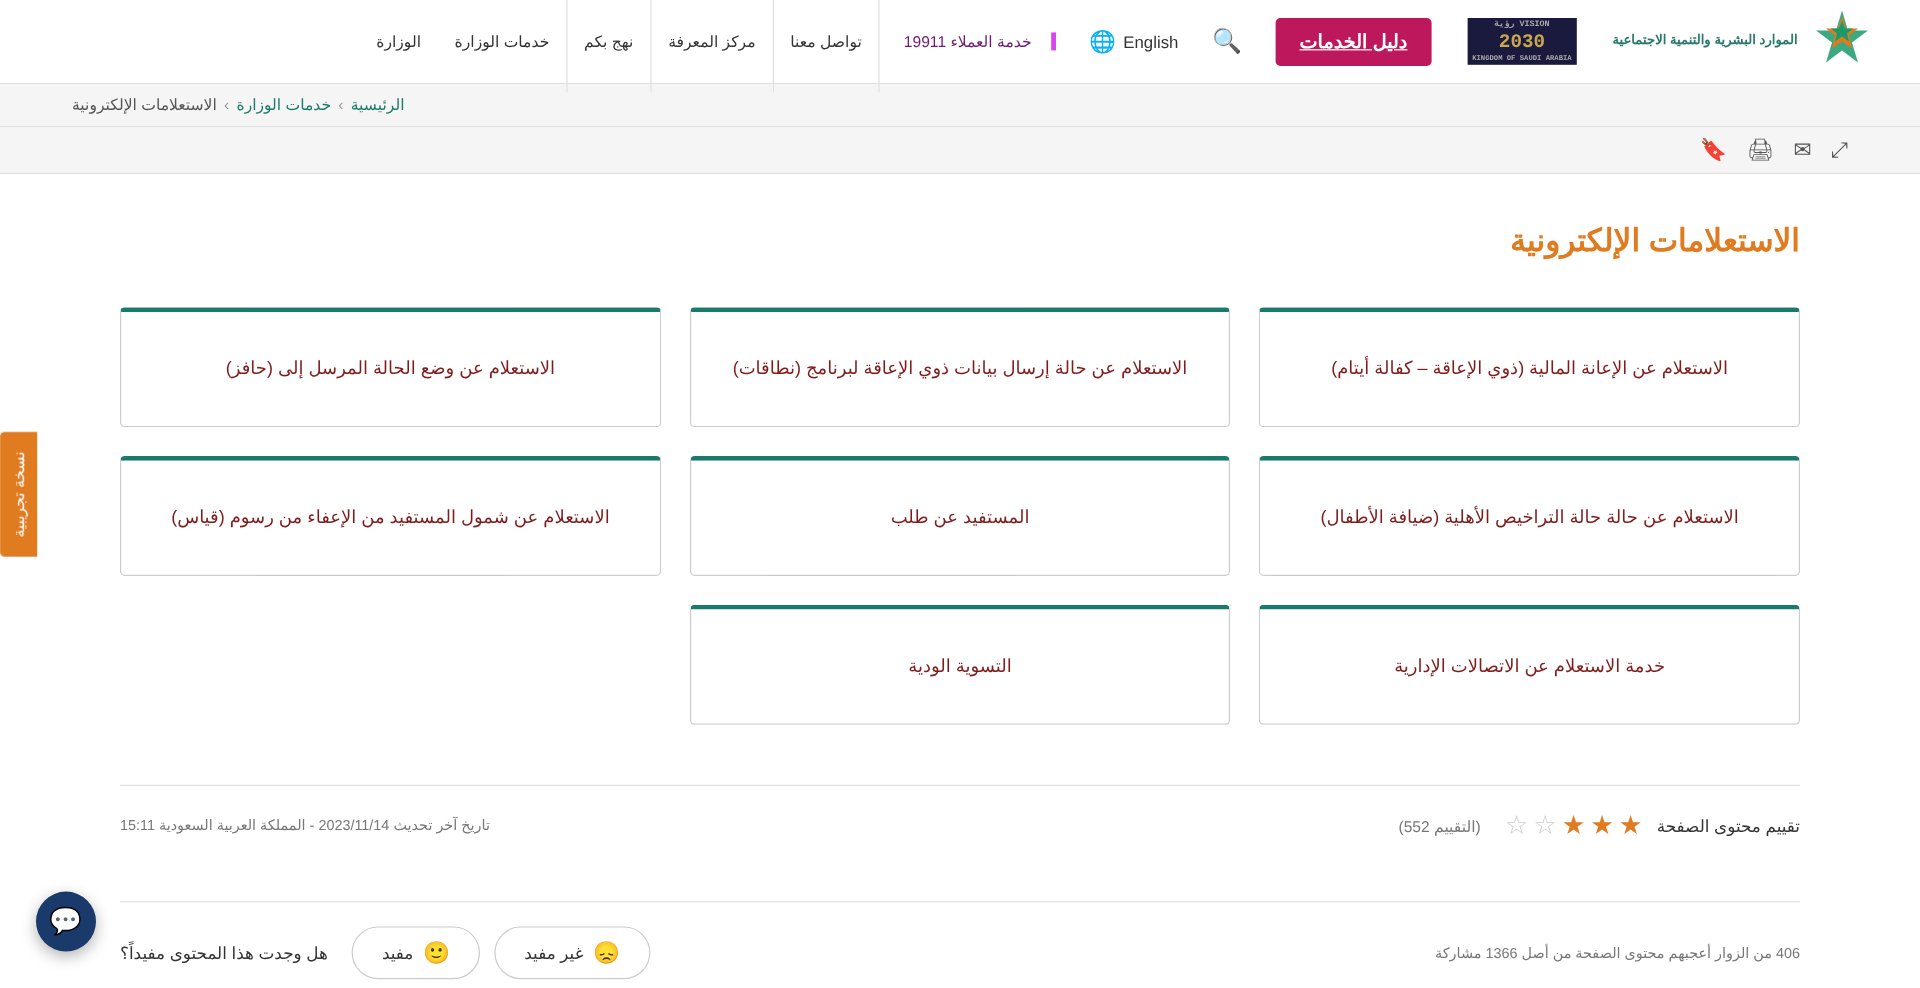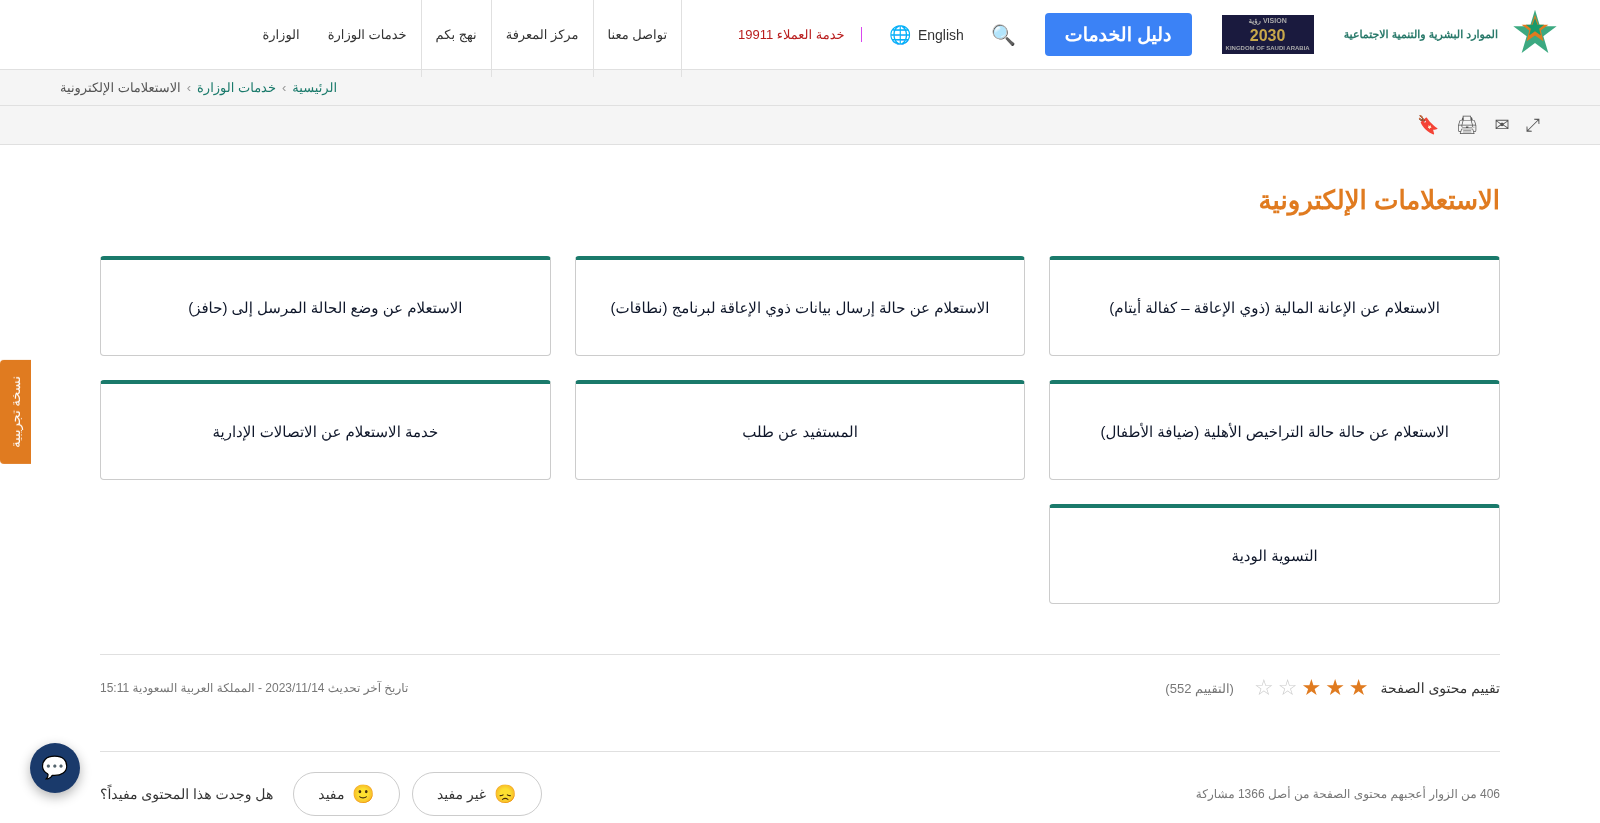--- a/index.html
+++ b/index.html
@@ -39,32 +39,34 @@
       line-height: 1.4;
       color: #2a7a6b;
       text-align: right;
       font-weight: bold;
     }
     .vision-logo {
       display: flex;
       flex-direction: column;
       align-items: flex-start;
       margin-right: 10px;
+      font-family: Liberation Mono, monospace;
     }
 
     .services-btn {
-      background: #3b82f6;
+      background: #be185d;
       color: #fff;
       border: none;
       padding: 10px 20px;
-      font-size: 19px;
+      font-size: 16px;
       font-weight: bold;
       cursor: pointer;
       border-radius: 4px;
       white-space: nowrap;
+      text-decoration: underline;
     }
 
     .header-search {
       display: flex;
       align-items: center;
       cursor: pointer;
       font-size: 20px;
       color: #555;
       margin: 0 8px;
     }
@@ -79,26 +81,25 @@
       border: none;
       background: none;
       white-space: nowrap;
     }
     .globe-icon {
       font-size: 18px;
     }
 
     .customer-service {
       font-size: 13px;
-      color: #b91c1c;
+      color: #701a75;
       white-space: nowrap;
-      border-right: 1px solid #d946ef;
+      border-right: 4px solid #d946ef;
       padding-right: 16px;
       margin-right: 8px;
-      margin-left: 36px;
     }
 
     .nav-menu {
       display: flex;
       align-items: center;
       gap: 0;
       flex: 1;
       justify-content: flex-start;
     }
     .nav-item {
@@ -202,21 +203,21 @@
       cursor: pointer;
       background: #fff;
       transition: box-shadow 0.2s;
       min-height: 100px;
       display: flex;
       align-items: center;
       justify-content: center;
     }
     .card-text {
       font-size: 15px;
-      color: #0f172a;
+      color: #7f1d1d;
       line-height: 1.7;
       font-weight: 500;
     }
 
     
     .rating-section {
       display: flex;
       justify-content: space-between;
       align-items: center;
       padding: 20px 0;
@@ -400,20 +401,23 @@
 
     <div class="card">
       <span class="card-text">الاستعلام عن حالة حالة التراخيص الأهلية (ضيافة الأطفال)</span>
     </div>
 
     <div class="card">
       <span class="card-text">المستفيد عن طلب</span>
     </div>
 
 
+    <div class="card">
+      <span class="card-text">الاستعلام عن شمول المستفيد من الإعفاء من رسوم (قياس)</span>
+    </div>
 
     <div class="card">
       <span class="card-text">خدمة الاستعلام عن الاتصالات الإدارية</span>
     </div>
 
     <div class="card">
       <span class="card-text">التسوية الودية</span>
     </div>
 
   </div>

